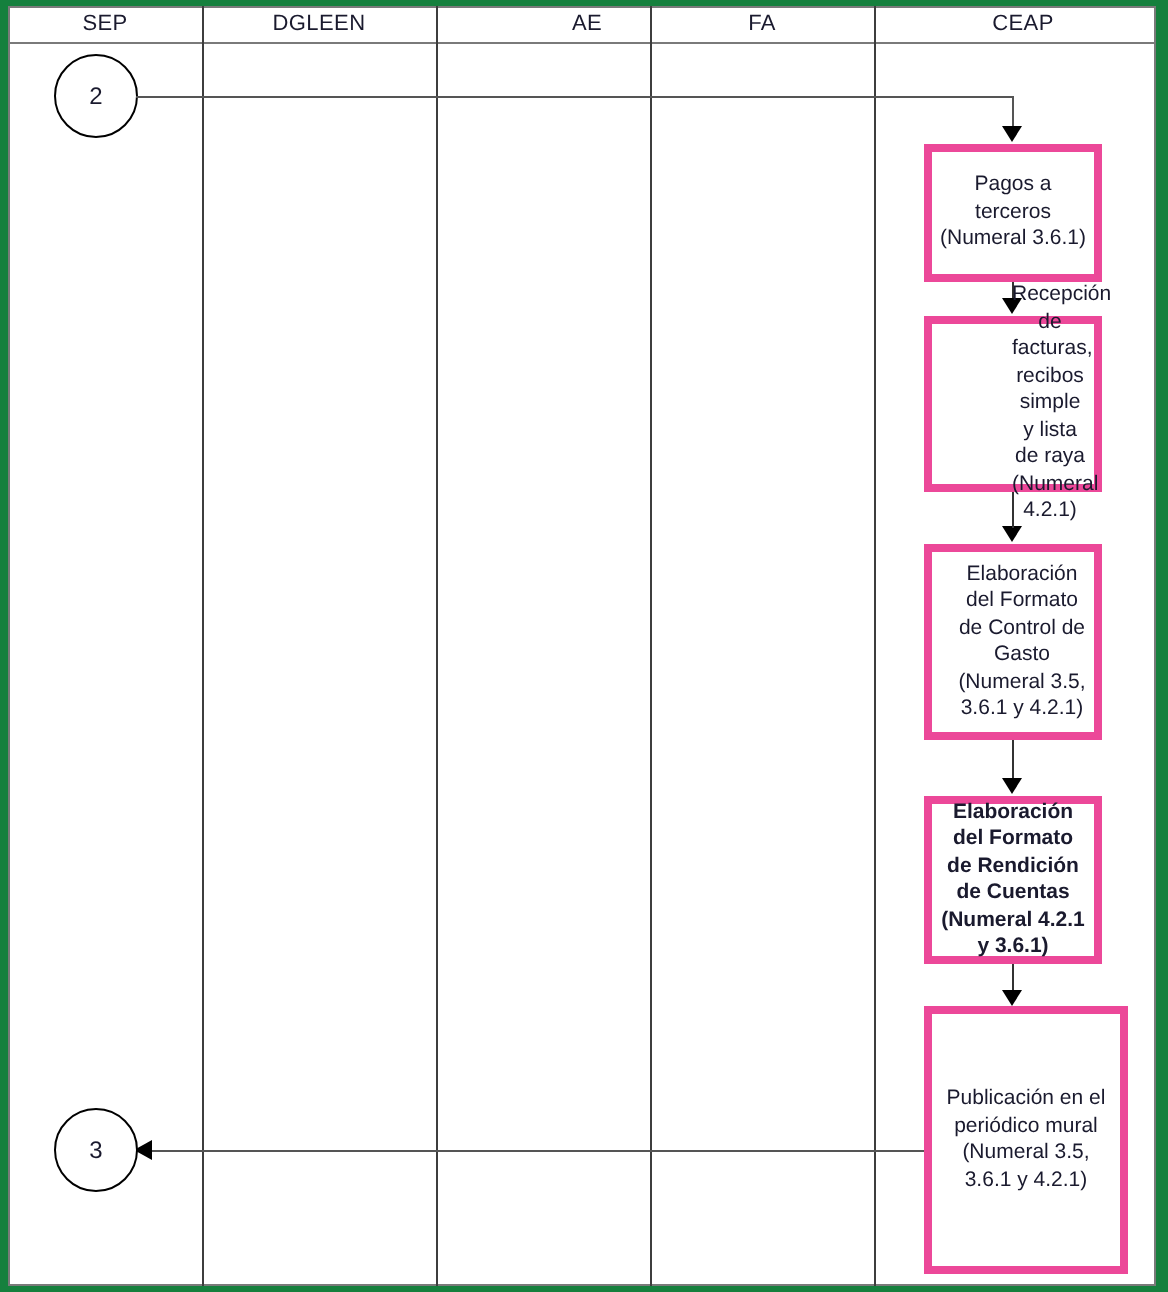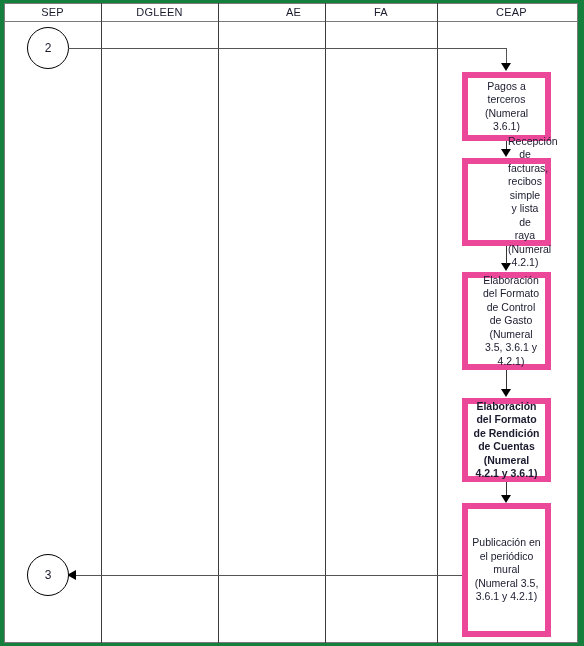--- a/index.html
+++ b/index.html
@@ -46,21 +46,21 @@
     font-size:11px;
     color:#1a1a2e;
     letter-spacing:0.2px;
     white-space:nowrap;
   }
 
   
   .proc-box{
     position:absolute;
     box-sizing:border-box;
-    border:6px solid #ec4899;
+    border:4px solid #ec4899;
     background:#ffffff;
     display:flex;
     align-items:center;
     justify-content:center;
     text-align:center;
     font-size:10.5px;
     line-height:13.5px;
     color:#1a1a2e;
     padding:2px 3px;
   }
@@ -161,21 +161,21 @@
   <div class="v-line-dark" style="left:506px; top:370px; height:20px;"></div>
   <div class="arrow-down" style="left:501px; top:389px;"></div>
 
   <div class="proc-box" style="left:462px; top:398px; width:89px; height:84px;font-weight:bold;">
     <span>Elaboración del Formato de Rendición de Cuentas (Numeral 4.2.1 y 3.6.1)</span>
   </div>
 
   <div class="v-line-dark" style="left:506px; top:482px; height:14px;"></div>
   <div class="arrow-down" style="left:501px; top:495px;"></div>
 
-  <div class="proc-box" style="left:462px; top:503px; width:89px; height:134px;">
+  <div class="proc-box" style="left:462px; top:503px; width:102px; height:134px;">
     <span>Publicación en el periódico mural (Numeral 3.5, 3.6.1 y 4.2.1)</span>
   </div>
 
   <div class="h-line" style="left:76px; top:575px; width:386px;"></div>
   <div class="arrow-left" style="left:67px; top:570px;"></div>
 
   <div class="conn-circle" style="left:27px; top:554px;">
     <span>3</span>
   </div>
 

